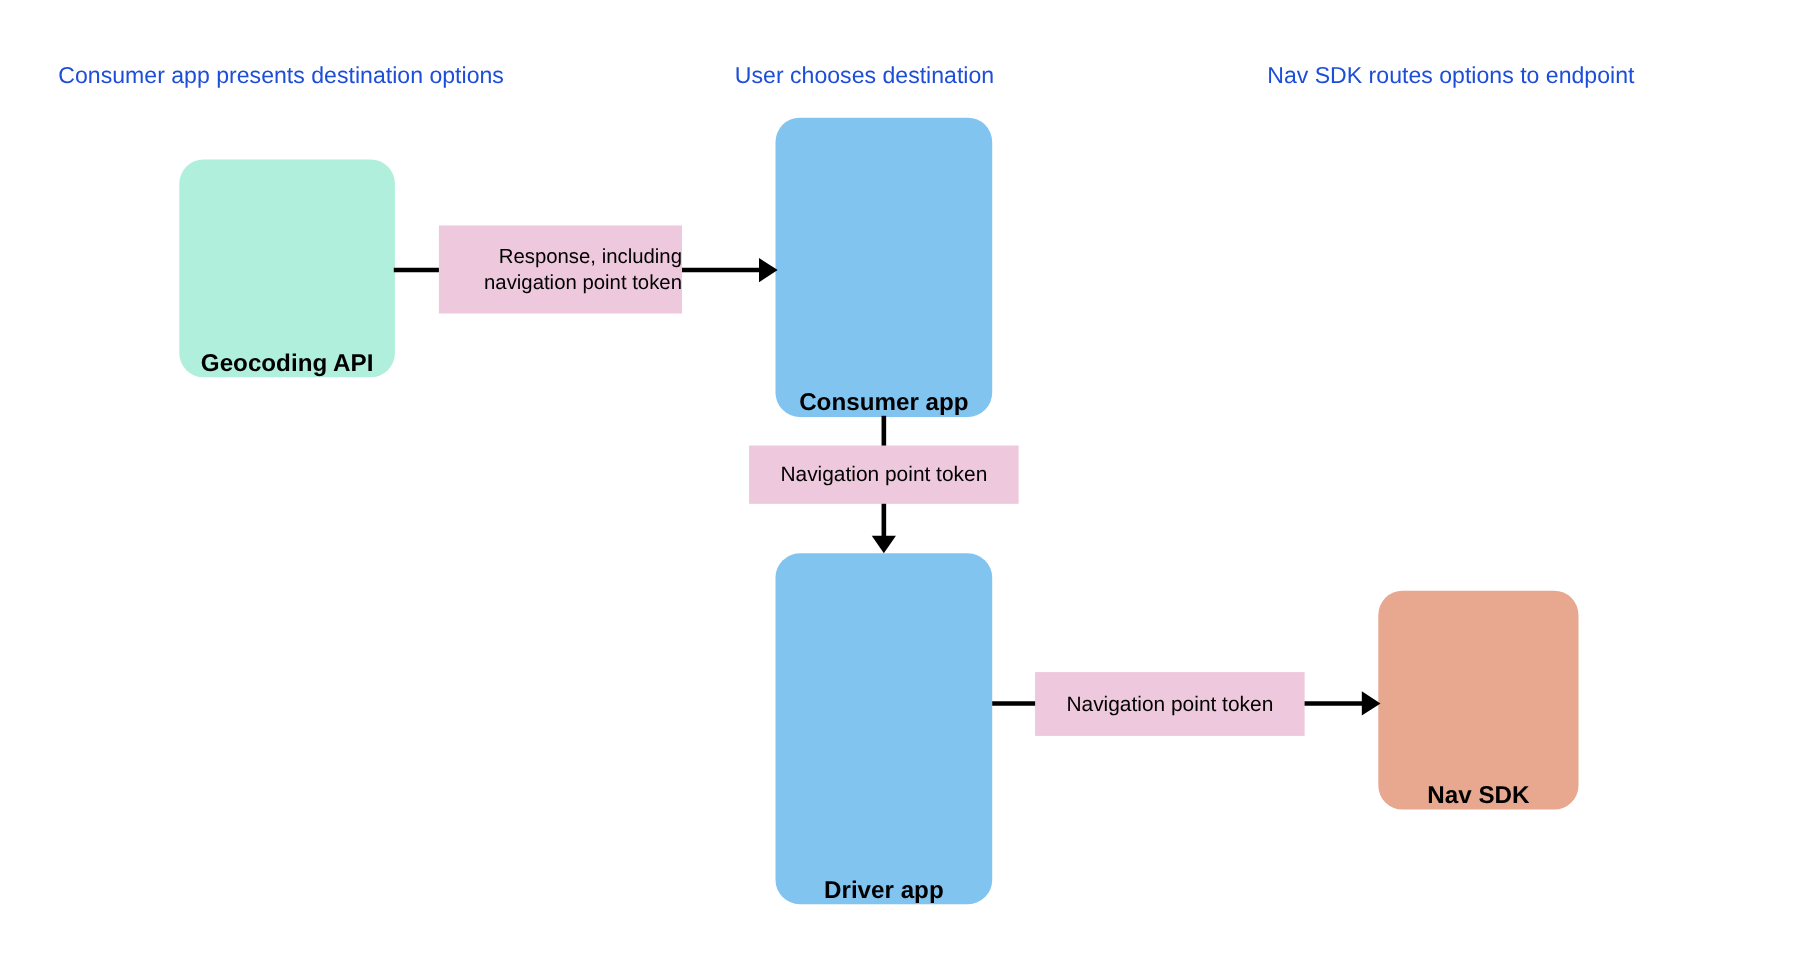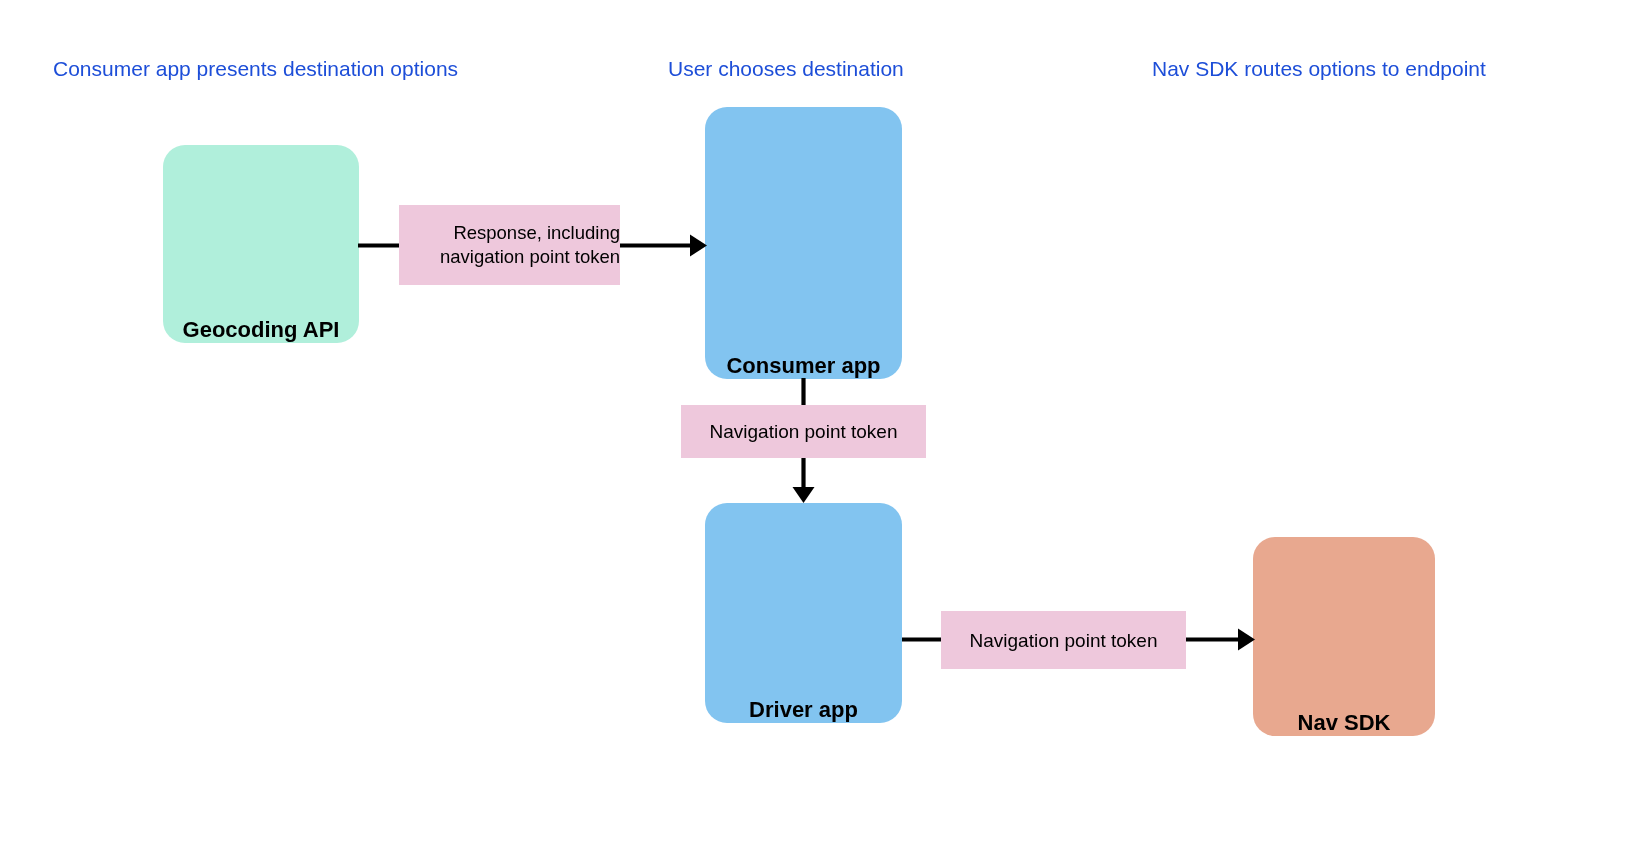--- a/index.html
+++ b/index.html
@@ -49,21 +49,21 @@
   #node-geocoding {
     left: 163px; top: 145px;
     width: 196px; height: 198px;
   }
   #node-consumer {
     left: 705px; top: 107px;
     width: 197px; height: 272px;
   }
   #node-driver {
     left: 705px; top: 503px;
-    width: 197px; height: 220px;
+    width: 197px; height: 319px;
   }
   #node-navsdk {
     left: 1253px; top: 537px;
     width: 182px; height: 199px;
   }
 
   
   .edge-label {
     position: absolute;
     display: flex;

